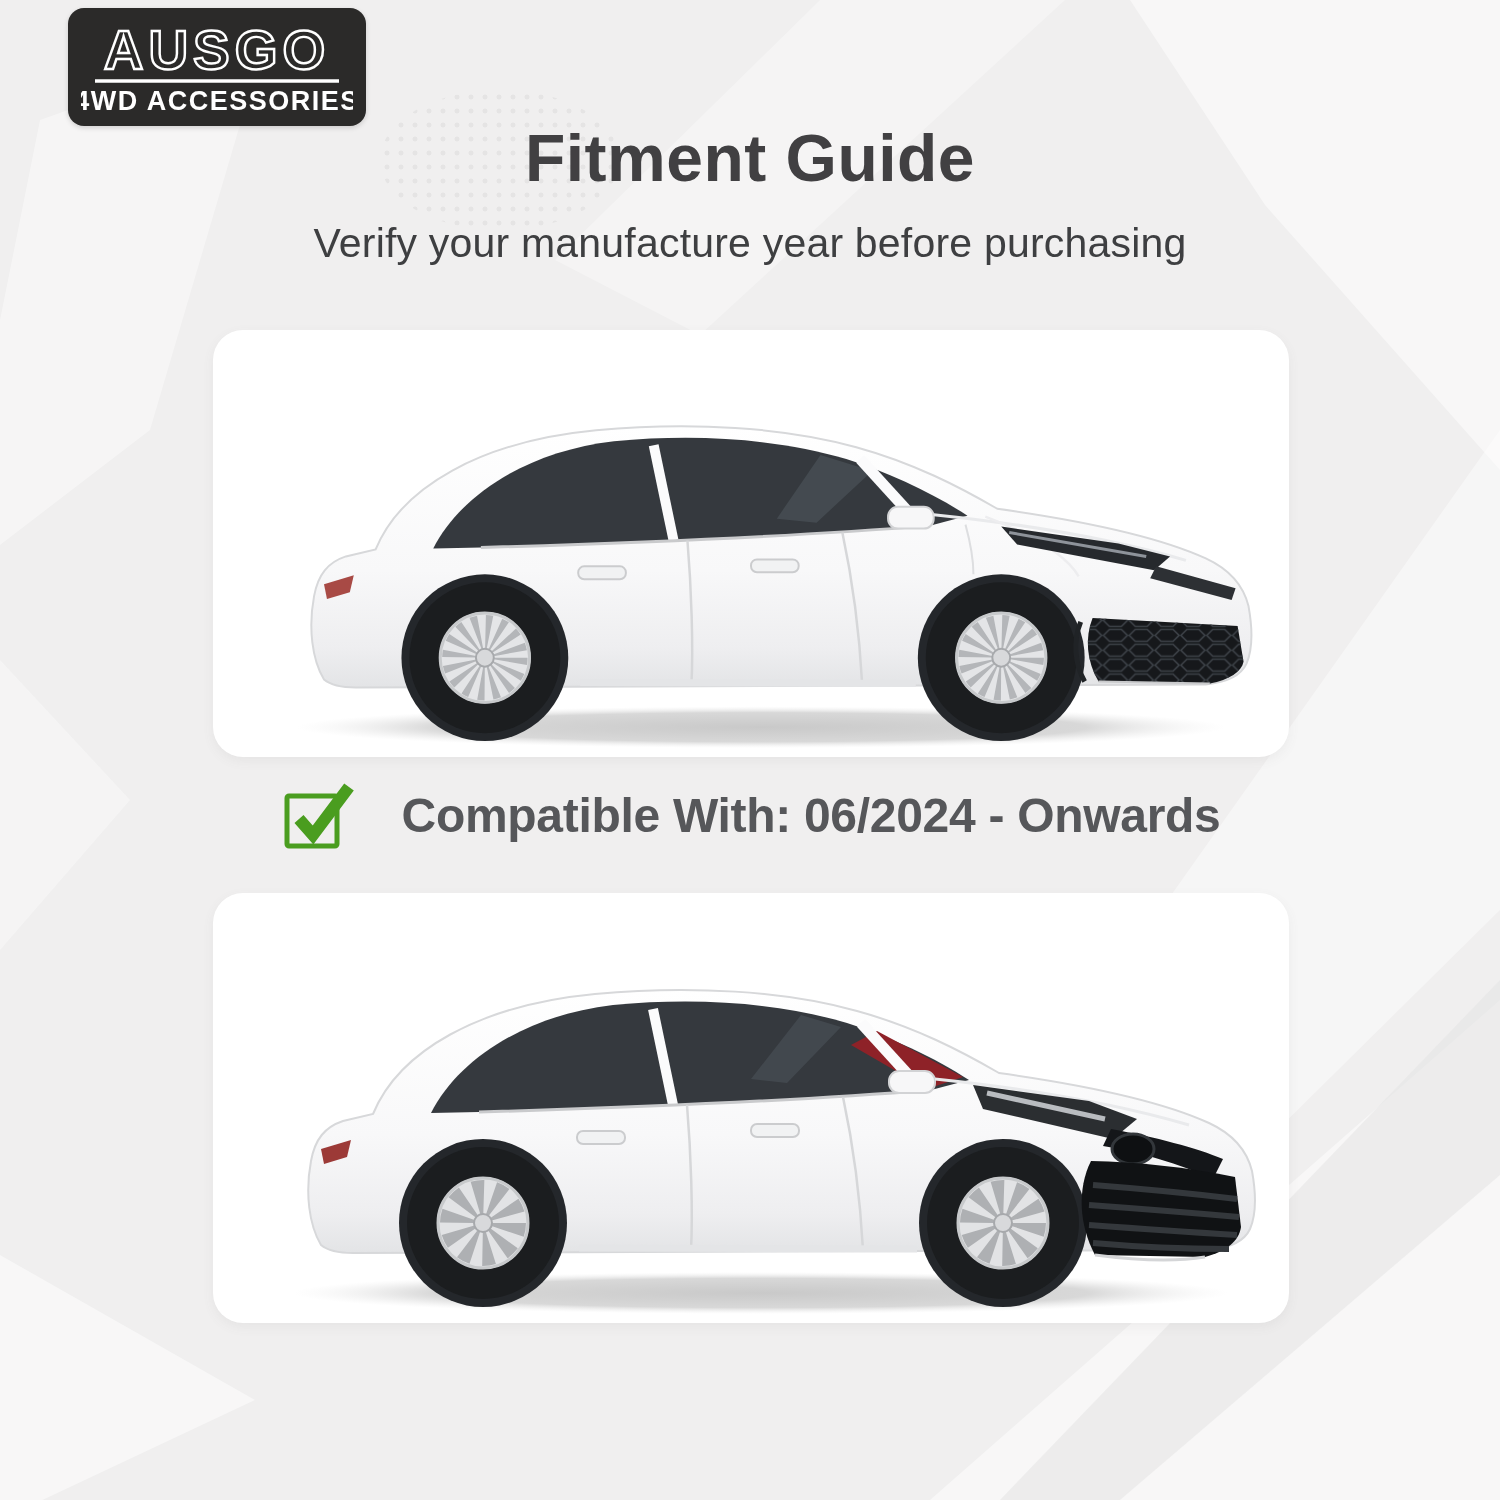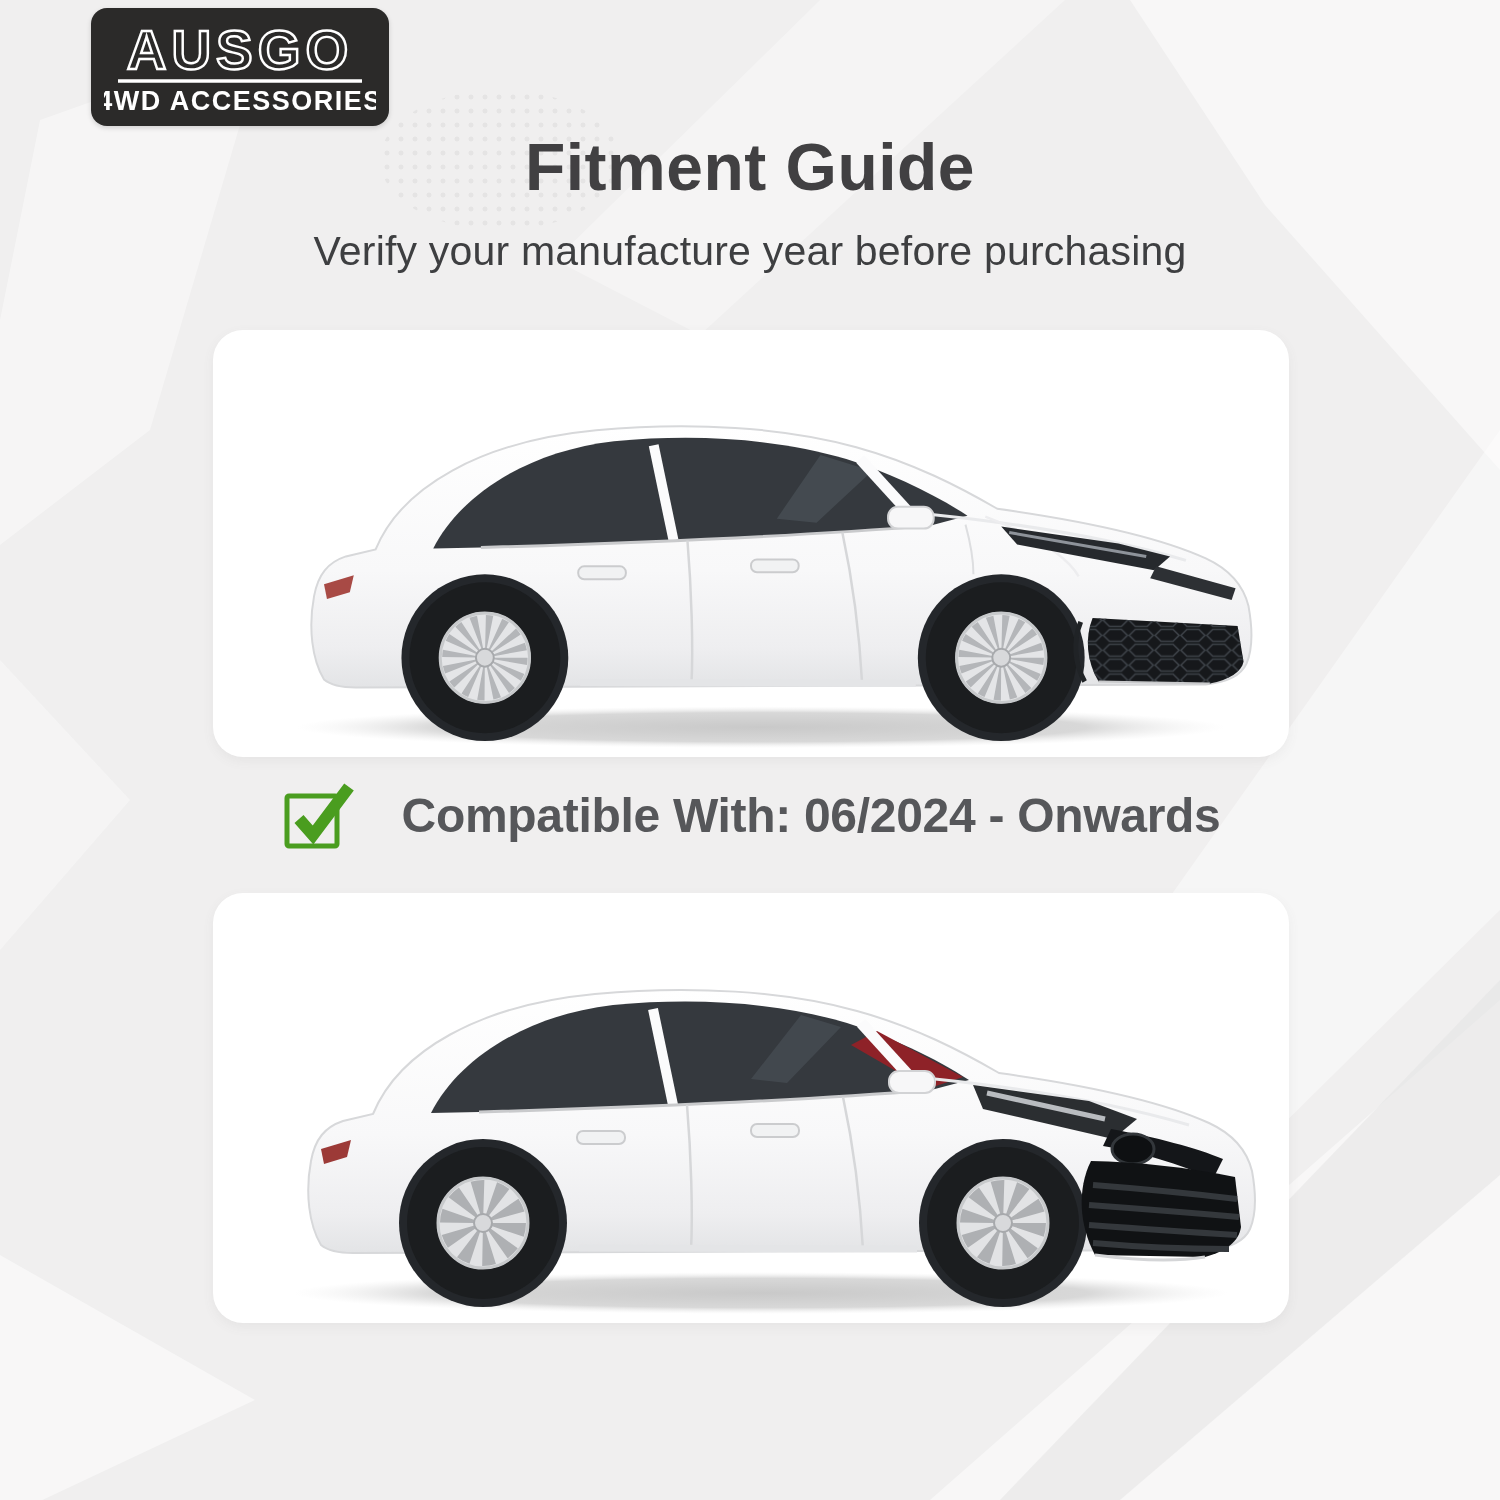--- a/index.html
+++ b/index.html
@@ -7,32 +7,32 @@
     position:relative;width:1500px;height:1500px;overflow:hidden;
     background:#f0efef;font-family:"Liberation Sans",sans-serif;
   }
   .bg-svg{position:absolute;left:0;top:0;width:1500px;height:1500px;}
   .dots{
     position:absolute;left:380px;top:90px;width:240px;height:140px;
     background-image:radial-gradient(circle,#dddcdc 2.2px,rgba(221,220,220,0) 2.8px);
     background-size:14px 14px;opacity:.55;border-radius:50%;
   }
   .logo{
-    position:absolute;left:91px;top:8px;width:298px;height:118px;
+    position:absolute;left:68px;top:8px;width:298px;height:118px;
     background:#2b2a29;border-radius:16px;
     display:flex;align-items:center;justify-content:center;
     box-shadow:0 2px 5px rgba(0,0,0,.15);
   }
   .logo svg{width:272px;height:104px;}
   .page-title{
-    position:absolute;left:0;right:0;top:116px;margin:13px;text-align:center;
+    position:absolute;left:0;right:0;top:116px;margin:4px;text-align:center;
     font-size:66px;font-weight:bold;color:#414042;letter-spacing:.5px;
   }
   .page-subtitle{
-    position:absolute;left:0;right:0;top:212px;margin:16px;text-align:center;
+    position:absolute;left:0;right:0;top:212px;margin:8px;text-align:center;
     font-size:41px;font-weight:400;color:#3e3f41;letter-spacing:.2px;
   }
   .panel{
     position:absolute;left:213px;width:1076px;background:#ffffff;border-radius:30px;
     box-shadow:0 4px 12px rgba(100,100,100,.07);
   }
   .panel.p1{top:330px;height:427px;}
   .panel.p2{top:893px;height:430px;}
   .panel svg{position:absolute;left:0;top:0;width:100%;height:100%;}
   .status-row{

